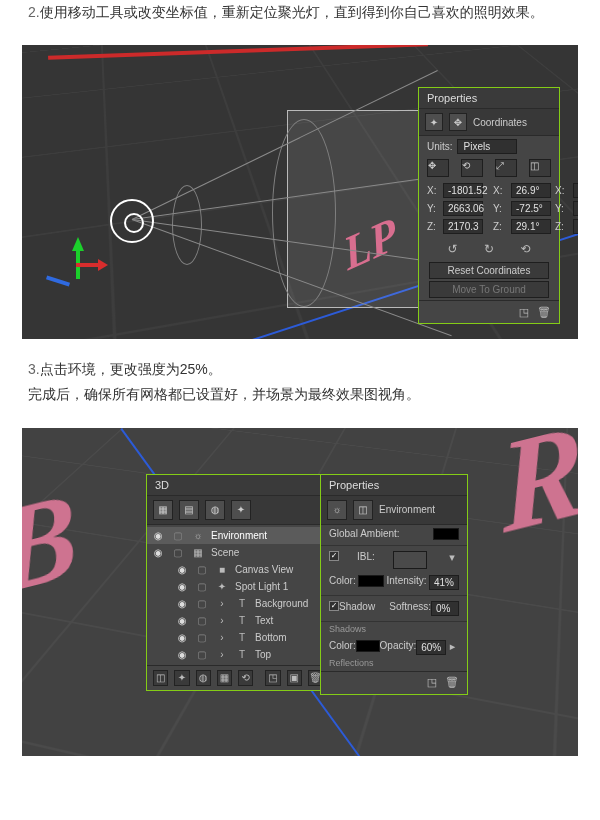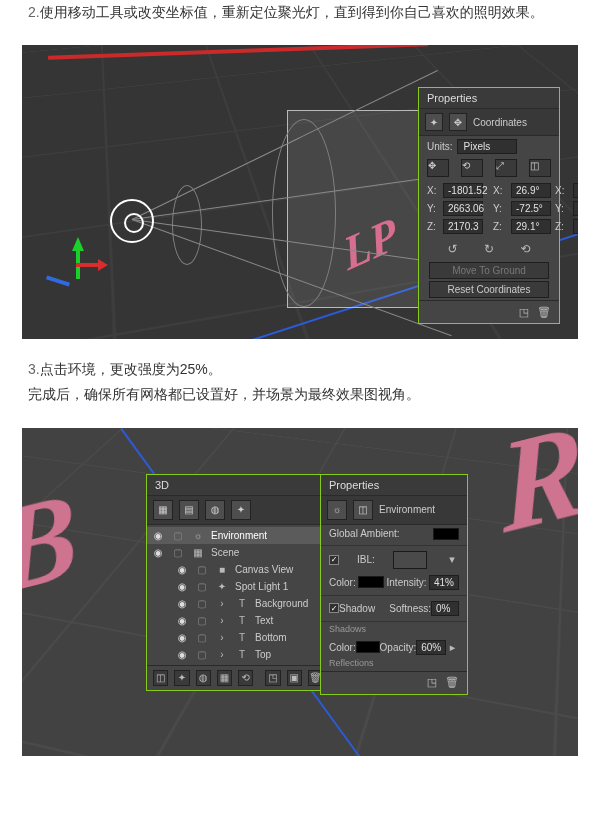--- a/index.html
+++ b/index.html
@@ -97,21 +97,21 @@
   .scene-row { display:flex; align-items:center; gap:6px; padding:3px 4px; font-size:10px;}
   .scene-row .eye { width:14px; text-align:center; color:#ddd;}
   .scene-row .box { width:14px; text-align:center; color:#888;}
   .scene-row .ico2 { width:14px; text-align:center; color:#bbb;}
   .scene-row.indent2 { padding-left:28px;}
   .scene-row.sel { background:#5b5b5b; color:#fff;}
   .panel2a .panel-tabbar .tab-icon,
   .panel2b .panel-tabbar .tab-icon { width:20px; height:20px;}
   .swatch { width:26px; height:12px; background:#000; border:1px solid #1a1a1a; display:inline-block; }
   .swatch.grey { background:#4a4a4a; }
-  .prop-row { display:flex; align-items:center; justify-content:space-between; padding:3px 8px; font-size:10px;}
+  .prop-row { display:flex; justify-content:space-between; padding:3px 8px; font-size:10px;}
   .prop-row .label { color:#ccc;}
   .bottom-icons { display:flex; gap:6px; padding:4px 6px; border-top:1px solid #2a2a2a;}
   .bottom-icons .ico { width:16px; height:16px; background:#3a3a3a; border:1px solid #222; font-size:10px;}
   .hr { height:1px; background:#333; margin:2px 0;}
 </style>
 </head>
 <body>
 
 <p class="step-text">
   <span class="step-num">2.</span><span>使用移动工具或改变坐标值，重新定位聚光灯，直到得到你自己喜欢的照明效果。</span>
@@ -175,22 +175,22 @@
       <span>Z:</span>
         <span class="ps-input">29.1°</span>
       <span>Z:</span>
         <span class="ps-input dim">0.01</span>
     </div>
     <div class="curve-row">
       <span>↺</span>
       <span>↻</span>
       <span>⟲</span>
     </div>
+    <span class="ps-btn wide">Reset Coordinates</span>
     <span class="ps-btn wide" style="color:#777">Move To Ground</span>
-    <span class="ps-btn wide">Reset Coordinates</span>
     <div class="panel-footer">
       <span class="ico">◳</span>
       <span class="ico">🗑</span>
     </div>
   </div>
 </div>
 
 <p class="step-text">
   <span class="step-num">3.</span><span>点击环境，更改强度为25%。</span><br>
   <span>完成后，确保所有网格都已设置好，并场景为最终效果图视角。</span>

